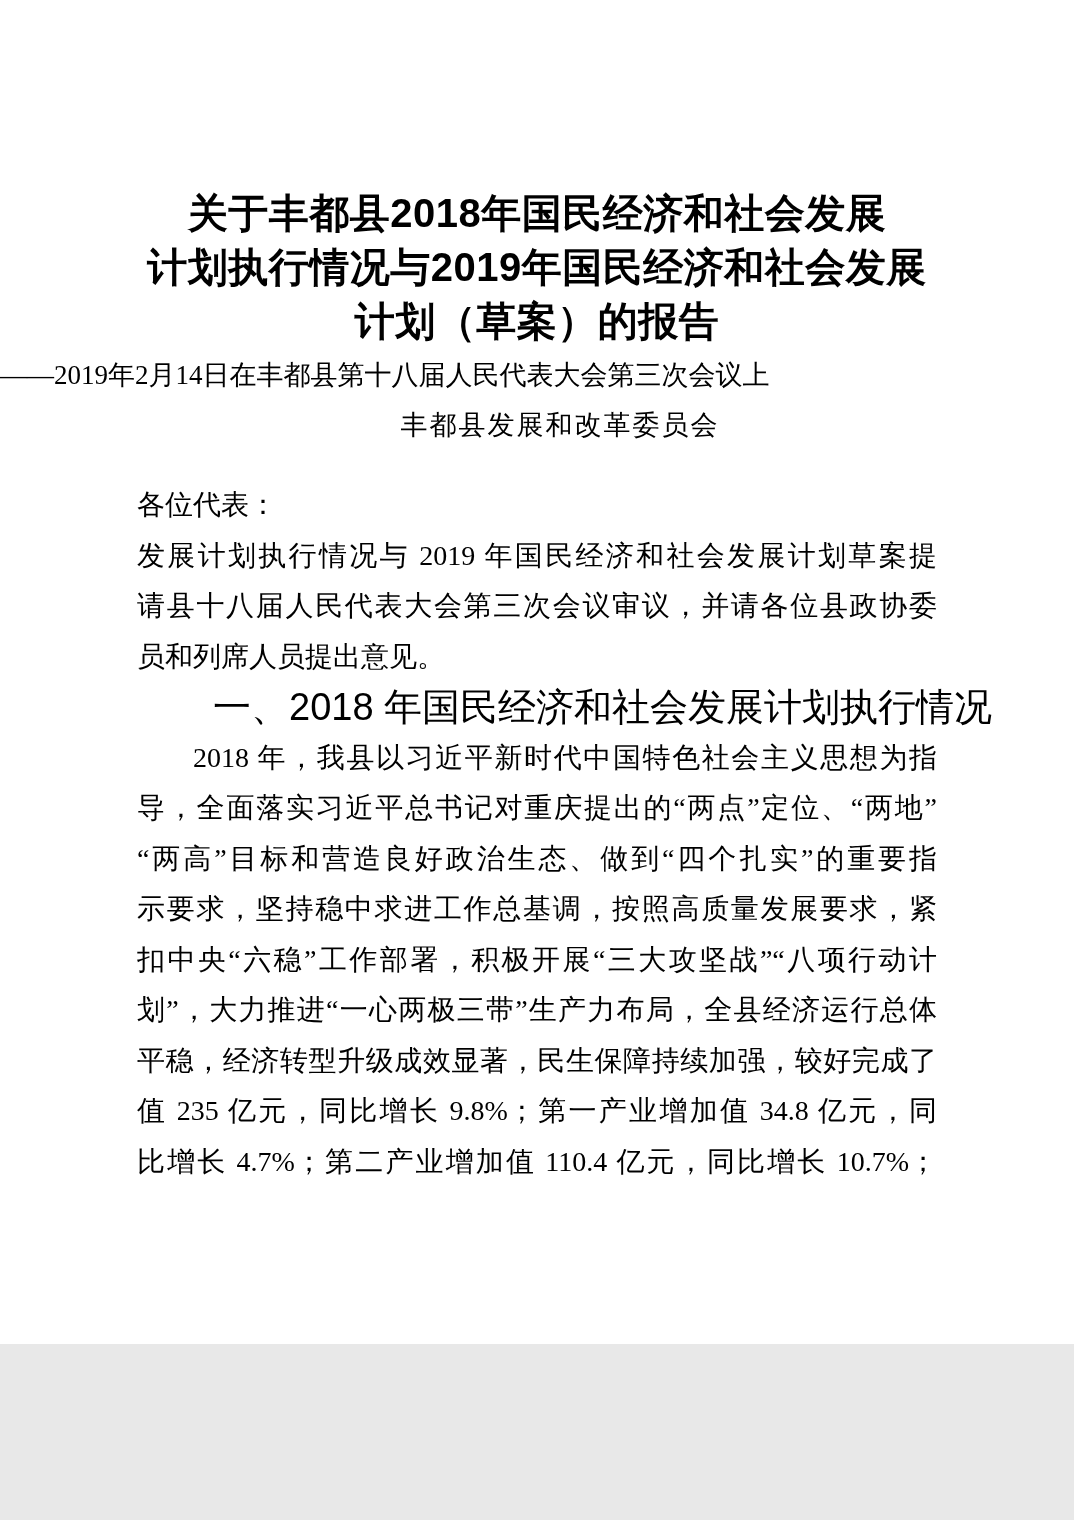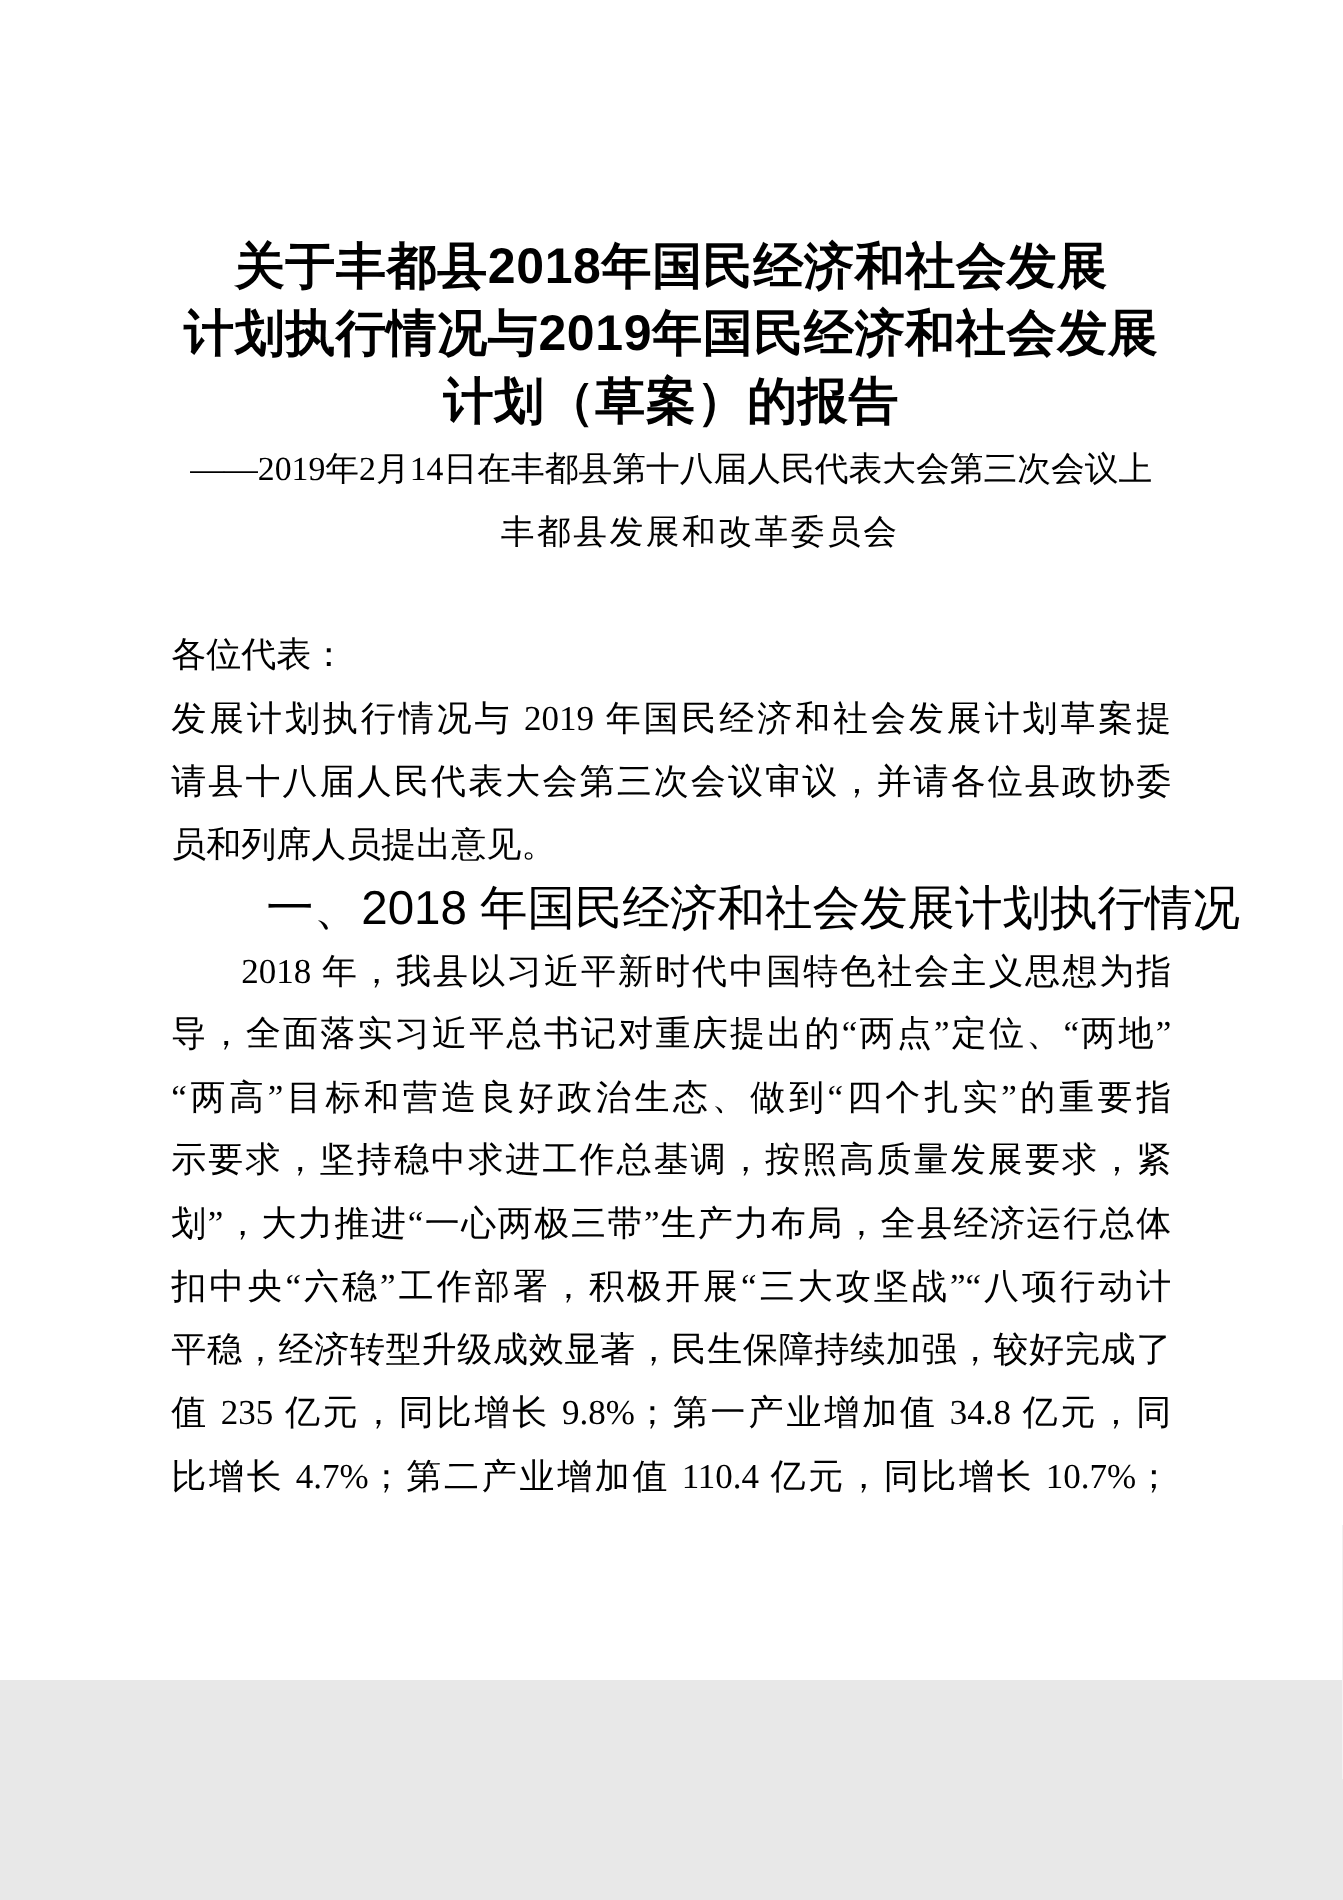--- a/index.html
+++ b/index.html
@@ -26,38 +26,38 @@
     font-weight: 700;
     font-size: 40px;
     line-height: 54px;
     letter-spacing: 0.5px;
   }
   .subtitle {
     position: absolute;
     top: 356px;
     left: 0;
     width: 100%;
-    text-align: center;
+    text-align: left;
     font-size: 27px;
     line-height: 38px;
   }
   .author {
     position: absolute;
     top: 404px;
     left: 0;
     width: 100%;
     text-align: center;
     font-size: 27px;
     line-height: 42px;
     letter-spacing: 2px;
     padding-left: 23px;
   }
   .body-text {
     position: absolute;
-    top: 500px;
+    top: 480px;
     left: 137px;
     width: 800px;
     font-size: 28px;
   }
   .bline {
     height: 50.5px;
     line-height: 50.5px;
     white-space: nowrap;
     text-align: justify;
     text-align-last: justify;
@@ -108,22 +108,22 @@
     <div class="bline">发展计划执行情况与 2019 年国民经济和社会发展计划草案提</div>
     <div class="bline">请县十八届人民代表大会第三次会议审议，并请各位县政协委</div>
     <div class="bline short">员和列席人员提出意见。</div>
 
     <div class="bline heading indent">一、2018 年国民经济和社会发展计划执行情况</div>
 
     <div class="bline indent">2018 年，我县以习近平新时代中国特色社会主义思想为指</div>
     <div class="bline">导，全面落实习近平总书记对重庆提出的“两点”定位、“两地”</div>
     <div class="bline">“两高”目标和营造良好政治生态、做到“四个扎实”的重要指</div>
     <div class="bline">示要求，坚持稳中求进工作总基调，按照高质量发展要求，紧</div>
+    <div class="bline">扣中央“六稳”工作部署，积极开展“三大攻坚战”“八项行动计</div>
     <div class="bline">划”，大力推进“一心两极三带”生产力布局，全县经济运行总体</div>
-    <div class="bline">扣中央“六稳”工作部署，积极开展“三大攻坚战”“八项行动计</div>
     <div class="bline">平稳，经济转型升级成效显著，民生保障持续加强，较好完成了</div>
     <div class="bline">值 235 亿元，同比增长 9.8%；第一产业增加值 34.8 亿元，同</div>
     <div class="bline">比增长 4.7%；第二产业增加值 110.4 亿元，同比增长 10.7%；</div>
   </div>
 
   <div class="page-number">– 1 –</div>
 
 </div>
 
 </body></html>

